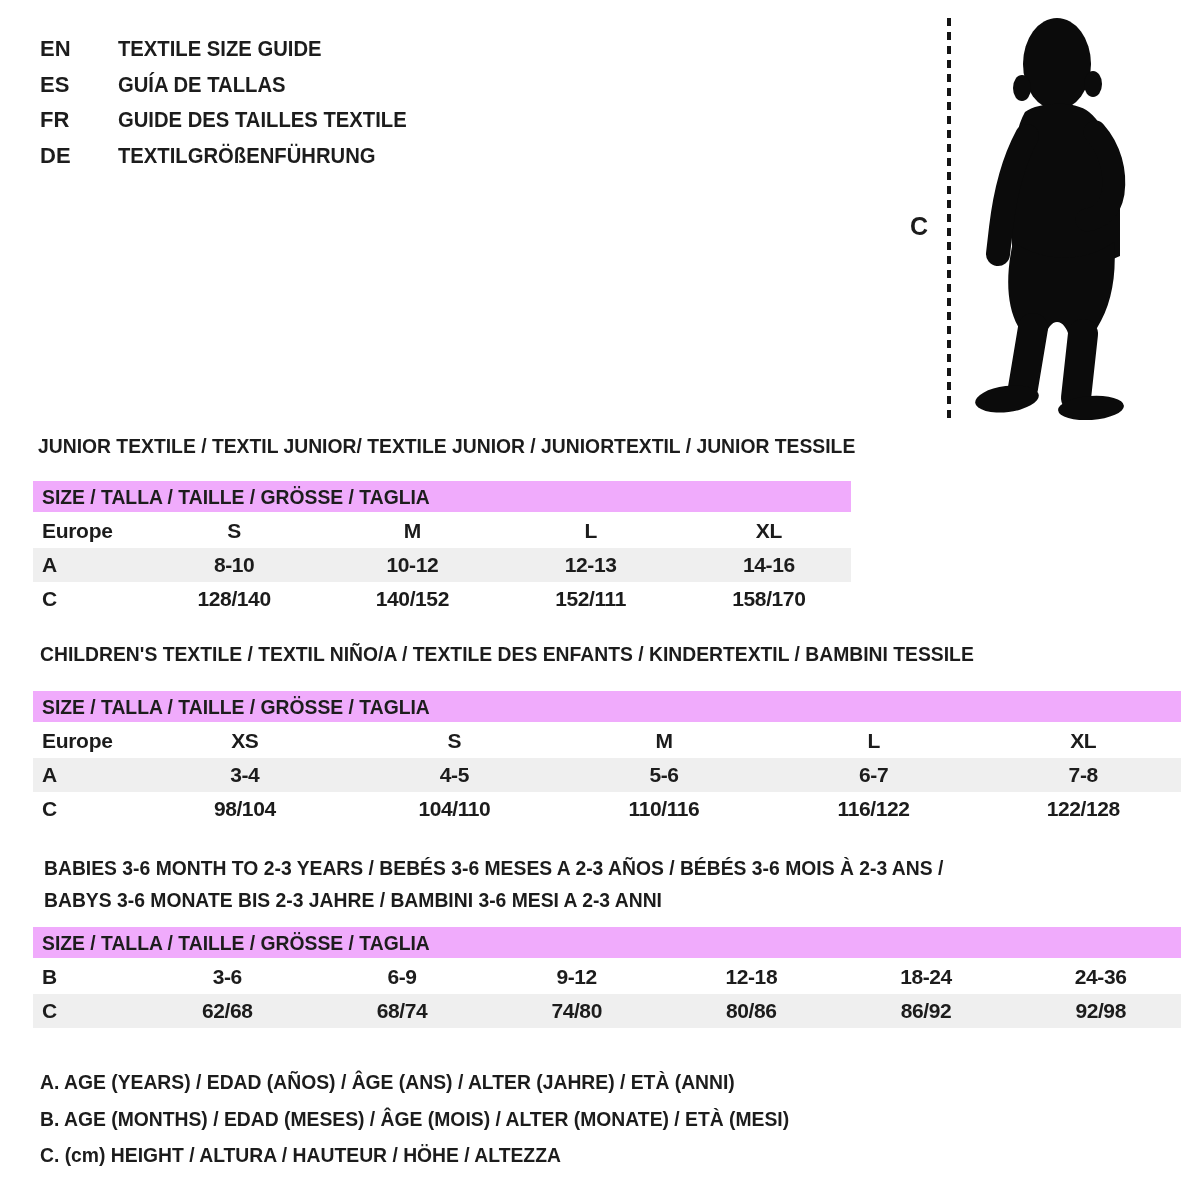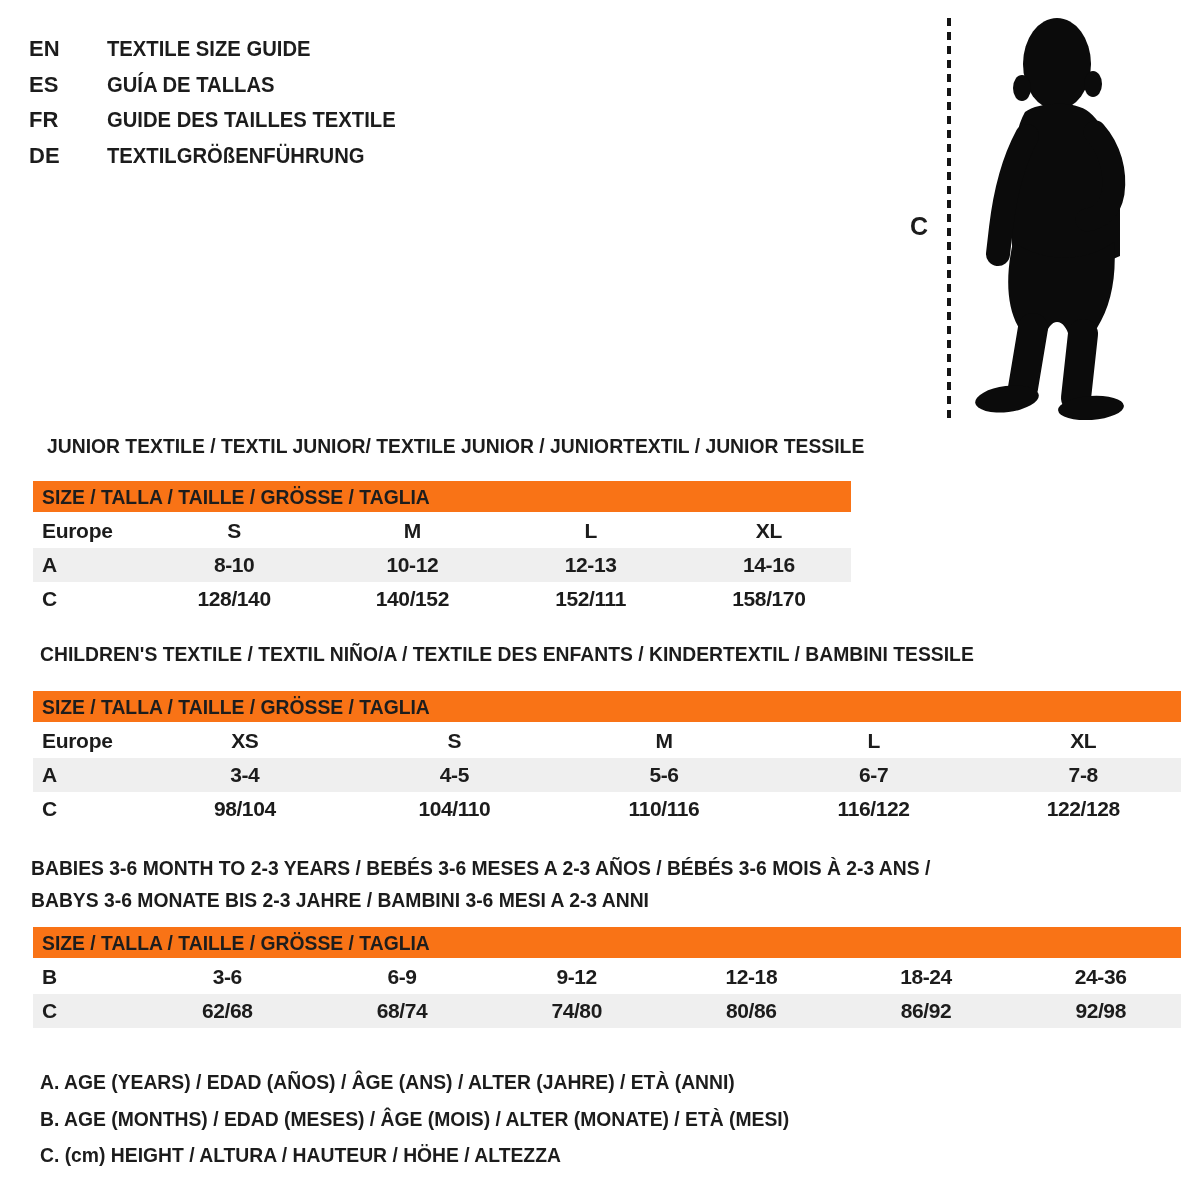--- a/index.html
+++ b/index.html
@@ -6,37 +6,37 @@
   body{
     width:1200px;height:1200px;position:relative;background:#ffffff;
     font-family:"Liberation Sans","DejaVu Sans",sans-serif;
     font-weight:bold;color:#1c1c1c;overflow:hidden;
     -webkit-font-smoothing:antialiased;
   }
   .abs{position:absolute;}
   .sx{display:inline-block;transform:scaleX(0.92);transform-origin:0 50%;white-space:nowrap;}
 
   
-  .lang-list{left:29px;top:31px;}
+  .lang-list{left:40px;top:31px;}
   .lang-row{display:flex;line-height:35.5px;font-size:22px;}
   .lang-code{width:78px;flex:0 0 78px;}
 
   
   .dash-line{left:947px;top:18px;width:4px;height:400px;
     background:repeating-linear-gradient(to bottom,#141414 0px,#141414 8px,transparent 8px,transparent 14px);}
   .c-label{left:910px;top:212px;font-size:25px;}
   .figure-svg{left:963px;top:16px;}
 
   
   .sec-title{font-size:21px;line-height:24px;white-space:nowrap;}
   .sec-title-2line{font-size:21px;line-height:32px;}
 
   
   .size-table{position:absolute;}
-  .size-bar{height:31px;line-height:31px;background:#f97316;padding-left:9px;
+  .size-bar{height:31px;line-height:31px;background:#f0abfc;padding-left:9px;
     font-size:21px;color:#1d1d1d;border-bottom:2px solid #ffffff;}
   .trow{display:grid;height:34px;line-height:34px;font-size:21px;align-items:center;gap:14px;}
   .trow.shaded{background:#efefef;}
   .cols4{grid-template-columns:105px repeat(4,1fr);}
   .cols5{grid-template-columns:100px repeat(5,1fr);}
   .cols6{grid-template-columns:100px repeat(6,1fr);}
   .tlabel{padding-left:9px;text-align:left;letter-spacing:-0.3px;}
   .tcell{text-align:center;letter-spacing:-0.4px;}
 
   
@@ -74,21 +74,21 @@
   <path d="M62,96 C75,86 112,84 126,96 C146,112 156,150 157,190 L157,240 C120,258 70,256 50,240 C44,180 48,120 62,96 Z"></path>
   <path fill="none" stroke="#0b0b0b" stroke-width="24" stroke-linecap="round" d="M64,120 C50,146 42,178 38,212 L35,238"></path>
   <path fill="none" stroke="#0b0b0b" stroke-width="23" stroke-linecap="round" d="M132,116 C147,133 153,156 150,177 C147,194 137,202 124,204"></path>
   <path d="M50,226 C42,262 44,292 56,312 L82,322 C84,312 89,306 94,306 C100,306 104,313 106,320 L134,312 C148,290 154,260 151,226 C120,248 80,246 50,226 Z"></path>
   <path fill="none" stroke="#0b0b0b" stroke-width="30" stroke-linecap="round" d="M70,312 L60,372"></path>
   <path fill="none" stroke="#0b0b0b" stroke-width="30" stroke-linecap="round" d="M120,318 L113,382"></path>
   <ellipse cx="44" cy="383" rx="32" ry="13" transform="rotate(-7 44 383)"></ellipse>
   <ellipse cx="128" cy="392" rx="33" ry="12" transform="rotate(-4 128 392)"></ellipse>
 </svg>
 
-<div class="abs sec-title" style="left:47px;top:434px;">
+<div class="abs sec-title" style="left:38px;top:434px;">
   <span class="sx">JUNIOR TEXTILE / TEXTIL JUNIOR/ TEXTILE JUNIOR / JUNIORTEXTIL / JUNIOR TESSILE</span>
 </div>
 <div class="size-table" style="left:33px;top:481px;width:818px;">
   <div class="size-bar">
     <span class="sx">SIZE / TALLA / TAILLE / GRÖSSE / TAGLIA</span>
   </div>
   <div class="trow cols4">
     <span class="tlabel">Europe</span>
     <span class="tcell">S</span>
     <span class="tcell">M</span>
@@ -137,21 +137,21 @@
   <div class="trow cols5">
     <span class="tlabel">C</span>
     <span class="tcell">98/104</span>
     <span class="tcell">104/110</span>
     <span class="tcell">110/116</span>
     <span class="tcell">116/122</span>
     <span class="tcell">122/128</span>
   </div>
 </div>
 
-<div class="abs sec-title-2line" style="left:31px;top:852px;">
+<div class="abs sec-title-2line" style="left:44px;top:852px;">
   <div><span class="sx">BABIES 3-6 MONTH TO 2-3 YEARS / BEBÉS 3-6 MESES A 2-3 AÑOS / BÉBÉS 3-6 MOIS À 2-3 ANS /</span></div>
   <div><span class="sx">BABYS 3-6 MONATE BIS 2-3 JAHRE / BAMBINI 3-6 MESI A 2-3 ANNI</span></div>
 </div>
 <div class="size-table" style="left:33px;top:927px;width:1148px;">
   <div class="size-bar">
     <span class="sx">SIZE / TALLA / TAILLE / GRÖSSE / TAGLIA</span>
   </div>
   <div class="trow cols6">
     <span class="tlabel">B</span>
     <span class="tcell">3-6</span>

